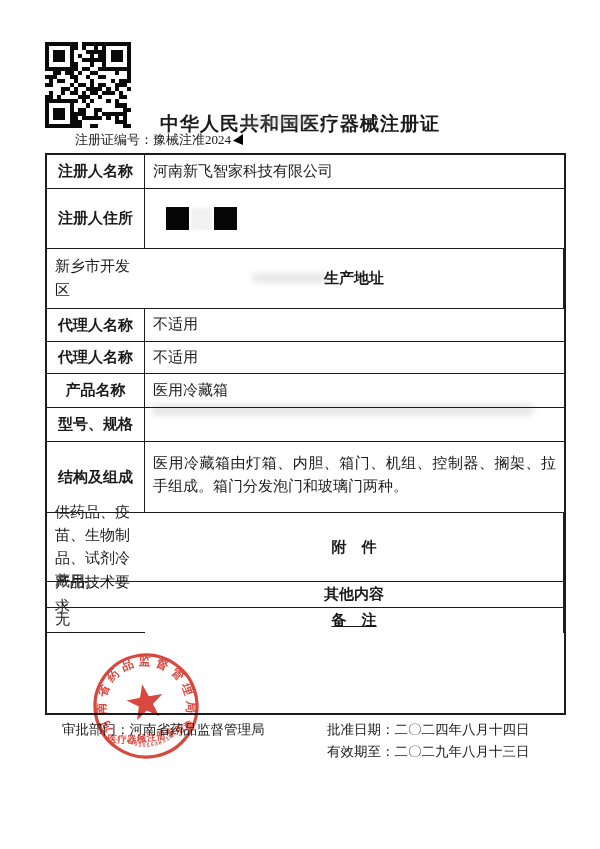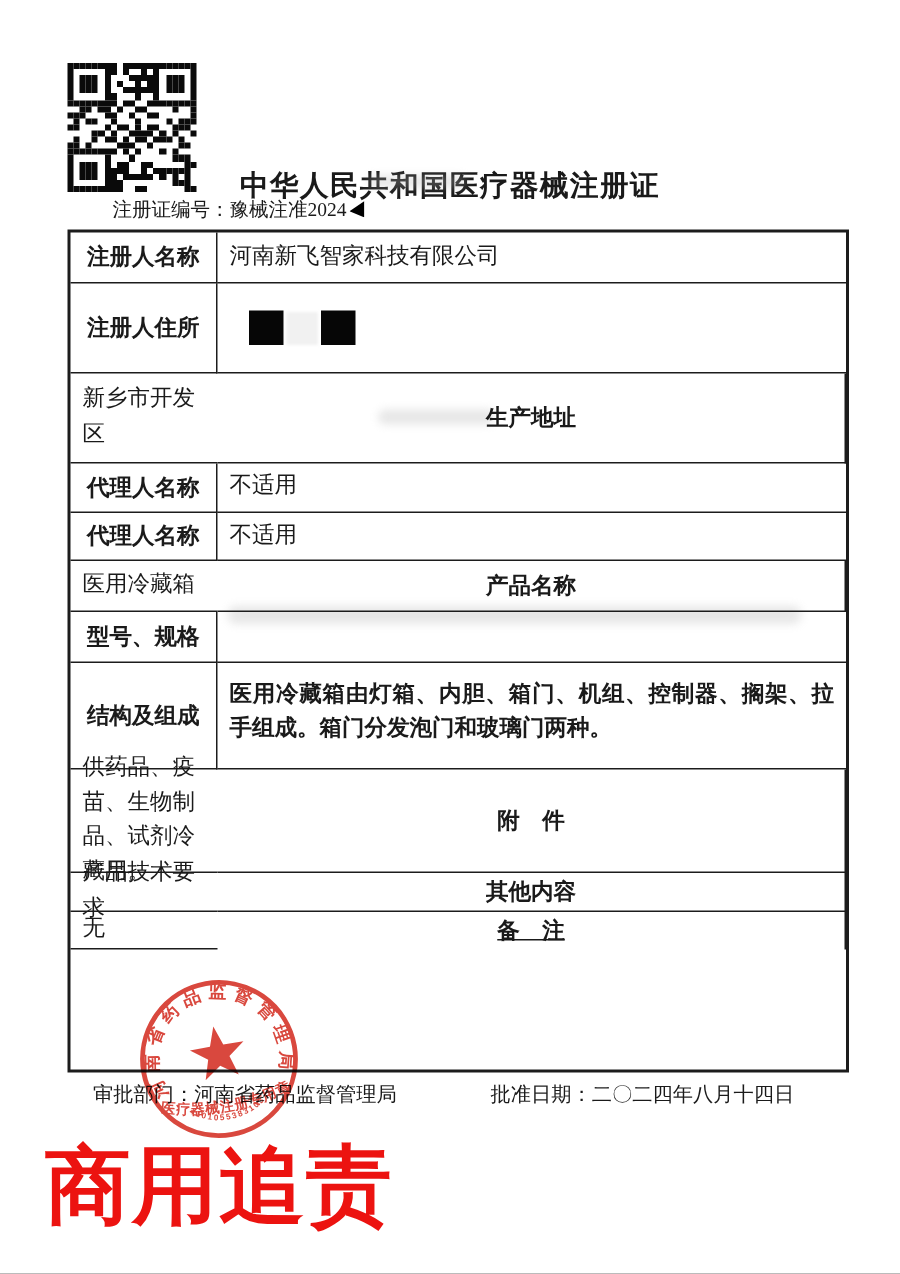--- a/index.html
+++ b/index.html
@@ -34,21 +34,21 @@
     grid-template-rows:34px 60px 60px 33px 32px 34px 34px 71px 69px 26px 25px 80px;
     background:transparent; z-index:2;
   }
   .cell { border-bottom:1px solid #1c1c1c; display:flex; align-items:center; box-sizing:border-box; min-width:0; }
   .cell.lab {
     border-right:1px solid #1c1c1c; justify-content:center; text-align:center;
     font-family:"Liberation Sans", sans-serif; font-weight:bold; font-size:15px;
     padding:0 2px;
   }
   .cell.val { padding:3px 8px; font-size:15px; line-height:1.55; }
-  .cell.justify { text-align:justify; display:block; padding-top:10px;font-weight:bold; }
+  .cell.justify { text-align:justify; display:block; padding-top:10px; }
   .cell.nb { border-bottom:none;text-decoration:underline; }
   .blackbox { display:inline-block; width:23px; height:23px; background:#060606; flex:0 0 auto; }
   .graybox  { display:inline-block; width:21px; height:22px; background:#f1f1f1; filter:blur(1px); flex:0 0 auto; }
   .bb1 { margin-left:13px; } .gb { margin-left:2px; } .bb2 { margin-left:2px; }
   
   .smudge { position:absolute; background:#b5b5b5; opacity:.32; filter:blur(3px); border-radius:5px; z-index:1; }
   .sm1 { left:245px; top:117px; width:66px; height:8px; }
   .sm2 { left:252px; top:273px; width:78px; height:10px; }
   .sm3 { left:152px; top:404px; width:382px; height:12px; }
   
@@ -337,22 +337,22 @@
 
     <div class="cell val">新乡市开发区</div>
     <div class="cell lab">生产地址</div>
 
     <div class="cell lab">代理人名称</div>
     <div class="cell val">不适用</div>
 
     <div class="cell lab">代理人名称</div>
     <div class="cell val">不适用</div>
 
+    <div class="cell lab">产品名称</div>
     <div class="cell val">医用冷藏箱</div>
-    <div class="cell lab">产品名称</div>
 
     <div class="cell lab">型号、规格</div>
     <div class="cell val"></div>
 
     <div class="cell lab">结构及组成</div>
     <div class="cell val justify">医用冷藏箱由灯箱、内胆、箱门、机组、控制器、搁架、拉手组成。箱门分发泡门和玻璃门两种。</div>
 
     <div class="cell val">供药品、疫苗、生物制品、试剂冷藏用。</div>
 
     <div class="cell lab">附　件</div>
@@ -365,20 +365,23 @@
     <div class="cell val nb"></div>
   </div>
 
   <div class="approval">
     <span>审批部门：</span><span>河南省药品监督管理局</span>
   </div>
 
   <div class="dates">
     <div class="dl">
       <span>批准日期：</span><span>二〇二四年八月十四日</span>
+    </div>
+    <div class="dl">
+      <span>有效期至：</span><span>二〇二九年八月十三日</span>
     </div>
   </div>
 
   <svg class="seal" viewBox="0 0 110 110">
     <defs>
       <path id="sealTop" d="M 16.5 69 A 41 41 0 1 1 93.5 69" fill="none"></path>
       <path id="sealMid" d="M 13 84 Q 55 96 97 84" fill="none"></path>
       <path id="sealNum" d="M 21 78.5 A 42 42 0 0 0 89 78.5" fill="none"></path>
     </defs>
     <circle cx="55" cy="55" r="51" fill="none" stroke="#d63a2f" stroke-width="3.2"></circle>
@@ -387,15 +390,14 @@
       <textPath href="#sealTop" startOffset="50%" text-anchor="middle">河南省药品监督管理局</textPath>
     </text>
     <text font-size="9.5" fill="#d63a2f" font-weight="bold" letter-spacing="0.5" font-family="Liberation Sans, sans-serif">
       <textPath href="#sealMid" startOffset="50%" text-anchor="middle">医疗器械注册专用章</textPath>
     </text>
     <text font-size="5.5" fill="#d63a2f" font-weight="bold" letter-spacing="1.2" font-family="Liberation Sans, sans-serif">
       <textPath href="#sealNum" startOffset="50%" text-anchor="middle">4101055383103</textPath>
     </text>
   </svg>
 
-  <div class="banner">商用追责</div>
 
 </div>
 
 </body></html>

